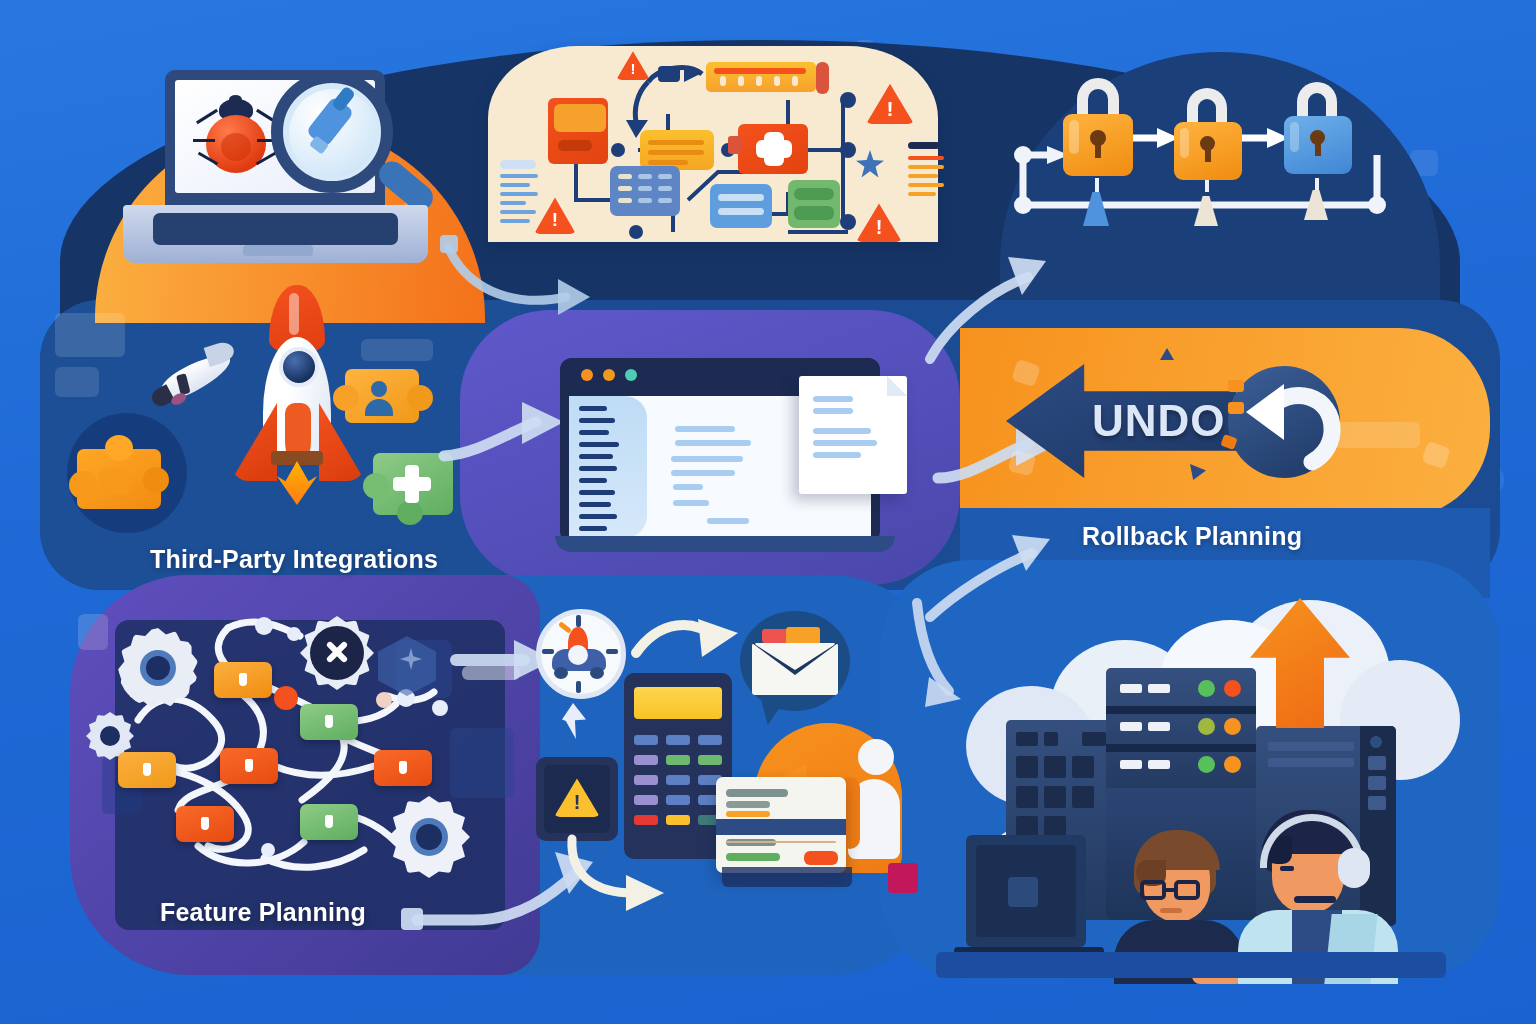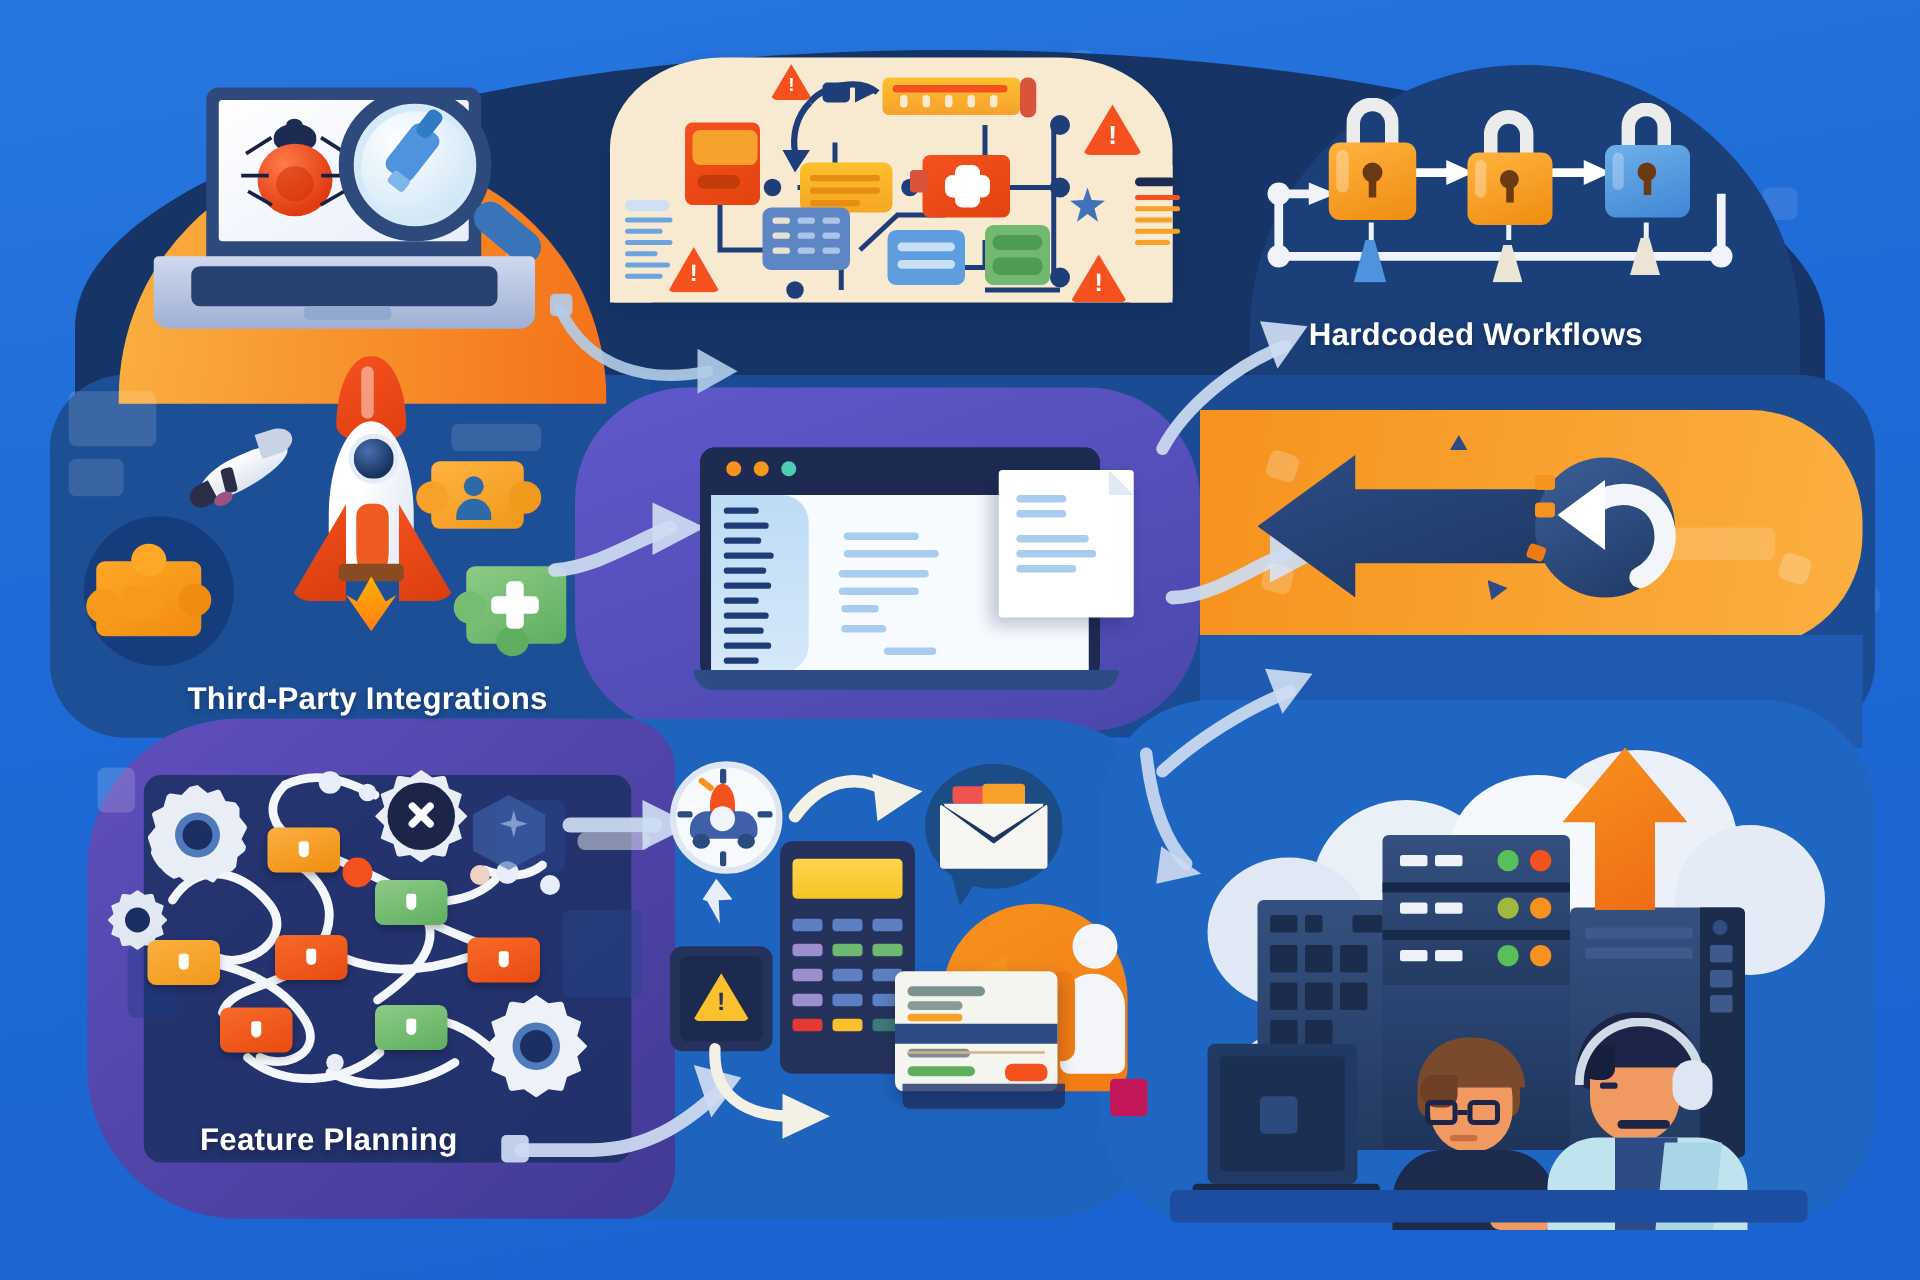--- a/index.html
+++ b/index.html
@@ -397,21 +397,20 @@
     <div class="abs" style="left:297px;top:22px;width:70px;height:98px;">
       <div class="lock-shackle" style="left:15px;top:0;width:40px;height:36px;"></div>
       <div class="lock-body" style="left:2px;top:34px;width:68px;height:58px;background:linear-gradient(160deg,#6fb0ea,#3f86d4);"></div>
       <div class="lock-hole" style="left:28px;top:48px;width:15px;height:15px;"></div>
       <div class="lock-pin" style="left:33px;top:59px;width:6px;height:15px;"></div>
       <div class="abs" style="left:8px;top:40px;width:9px;height:30px;background:rgba(255,255,255,.28);border-radius:6px"></div>
       <div class="abs" style="left:22px;top:108px;width:24px;height:30px;background:#ece4d5;clip-path:polygon(36% 0%,64% 0%,100% 100%,0% 100%);"></div>
     </div>
   </div>
 
-  <div class="panel-label" style="left:1047px;top:254px;">Hardcoded Workflows</div>
 
   <div class="abs" style="left:55px;top:285px;width:440px;height:260px;">
 
     <div class="rnd" style="left:0px;top:28px;width:70px;height:44px;background:rgba(255,255,255,.14)"></div>
     <div class="rnd" style="left:0px;top:82px;width:44px;height:30px;background:rgba(255,255,255,.12)"></div>
     <div class="rnd" style="left:306px;top:54px;width:72px;height:22px;background:rgba(255,255,255,.12)"></div>
     <div class="circ" style="left:12px;top:128px;width:120px;height:120px;background:rgba(10,30,80,.35)"></div>
 
     <div class="abs" style="left:92px;top:48px;width:100px;height:90px;transform:rotate(-28deg)">
       <div class="abs" style="left:10px;top:30px;width:78px;height:26px;background:linear-gradient(180deg,#ffffff,#dbe3f1);border-radius:40% 60% 60% 40% / 50%"></div>
@@ -512,36 +511,38 @@
   </svg>
 
   <div class="abs" style="left:1000px;top:340px;width:460px;height:170px;">
     <div class="rnd" style="left:14px;top:22px;width:24px;height:22px;background:rgba(255,255,255,.22);transform:rotate(18deg)"></div>
     <div class="rnd" style="left:10px;top:112px;width:24px;height:22px;background:rgba(255,255,255,.2);transform:rotate(14deg)"></div>
     <div class="rnd" style="left:424px;top:104px;width:24px;height:22px;background:rgba(255,255,255,.22);transform:rotate(18deg)"></div>
     <div class="rnd" style="left:330px;top:82px;width:90px;height:26px;background:rgba(255,255,255,.16)"></div>
 
     <div class="abs" style="left:6px;top:24px;width:230px;height:114px;background:linear-gradient(160deg,#2d4c85,#1d3763);
                 clip-path:polygon(0% 50%, 34% 0%, 34% 24%, 100% 24%, 100% 76%, 34% 76%, 34% 100%);"></div>
+    <div class="undo-text" style="left:92px;top:56px;">UNDO</div>
 
     <div class="abs" style="left:228px;top:26px;width:120px;height:112px;">
       <div class="circ" style="left:0;top:0;width:112px;height:112px;background:linear-gradient(150deg,#3d6098,#1d3763)"></div>
       <svg style="position:absolute;left:14px;top:14px;width:96px;height:88px;overflow:visible">
         <path d="M26 30 C 48 4, 92 14, 90 52 C 89 68, 78 78, 70 82" stroke="#f2f6fb" stroke-width="17" fill="none" stroke-linecap="round"></path>
         <polygon points="4,32 42,4 42,60" fill="#ffffff"></polygon>
       </svg>
     </div>
 
     <div class="abs" style="left:228px;top:40px;width:16px;height:12px;background:#f7921e;border-radius:3px"></div>
     <div class="abs" style="left:228px;top:62px;width:16px;height:12px;background:#f7921e;border-radius:3px"></div>
     <div class="abs" style="left:222px;top:96px;width:14px;height:12px;background:#ef7b14;border-radius:3px;transform:rotate(20deg)"></div>
     <div class="abs" style="left:160px;top:8px;width:14px;height:12px;background:#2d4c85;clip-path:polygon(50% 0,100% 100%,0 100%)"></div>
     <div class="abs" style="left:190px;top:124px;width:16px;height:16px;background:#2d4c85;clip-path:polygon(0 0,100% 40%,20% 100%)"></div>
   </div>
 
+  <div class="panel-label" style="left:1082px;top:522px;">Rollback Planning</div>
 
   <svg class="arrow" style="left:900px;top:535px;width:160px;height:90px;">
     <path d="M30 82 C 56 58, 96 32, 132 18" stroke="#cddcf2" stroke-width="10" fill="none" stroke-linecap="round" opacity=".92"></path>
     <polygon points="112,0 150,4 126,36" fill="#cddcf2" opacity=".92"></polygon>
   </svg>
   <svg class="arrow" style="left:895px;top:595px;width:160px;height:110px;">
     <path d="M22 8 C 26 46, 36 76, 54 96" stroke="#cddcf2" stroke-width="10" fill="none" stroke-linecap="round" opacity=".9"></path>
     <polygon points="34,82 66,104 30,112" fill="#cddcf2" opacity=".9"></polygon>
   </svg>
 

